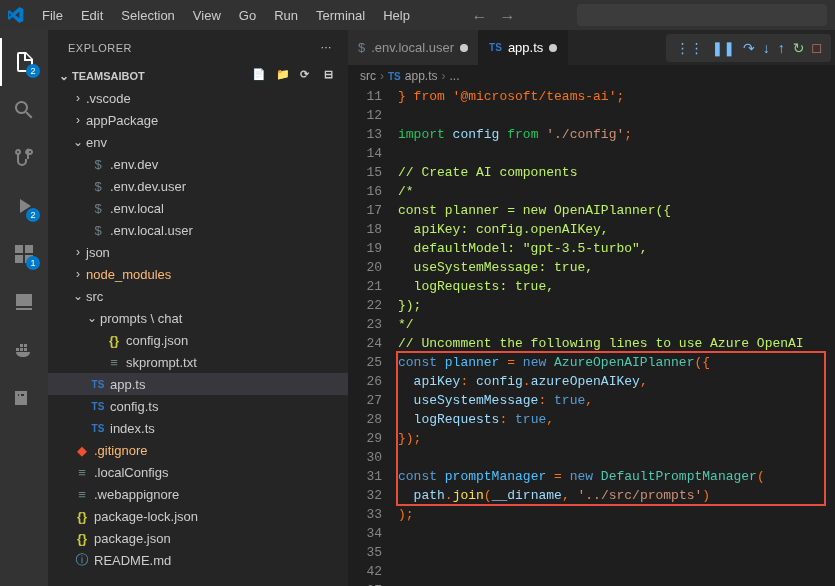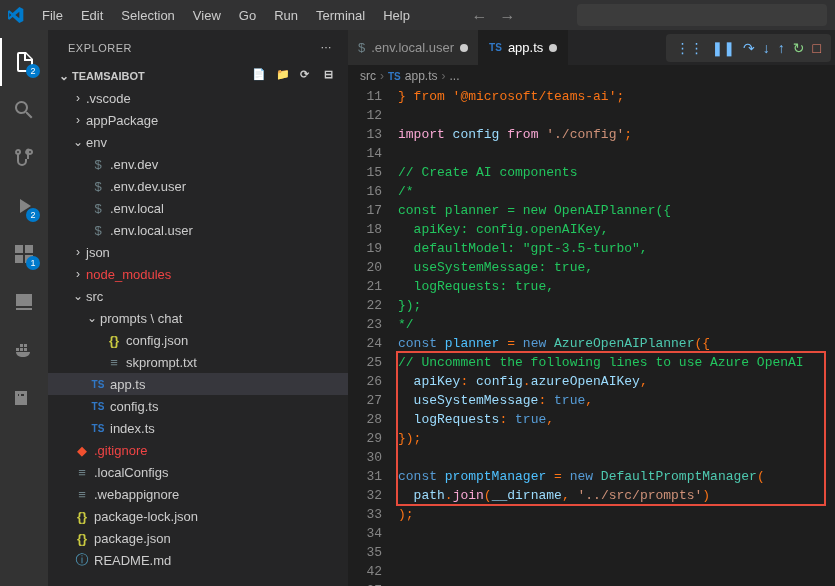--- a/index.html
+++ b/index.html
@@ -106,21 +106,21 @@
 }
 .tree-item.selected { background: #37373d; }
 .chev { width: 16px; text-align: center; color: #ccc; font-size: 12px; display: inline-block; }
 .file-icon { width: 20px; display: inline-flex; align-items: center; justify-content: center; margin-right: 2px; }
 .ico-ts { color: #3178c6; font-weight: bold; font-size: 10px; }
 .ico-json { color: #cbcb41; font-weight: bold; font-size: 13px; }
 .ico-dollar { color: #6d8086; font-size: 13px; }
 .ico-txt { color: #6d8086; }
 .ico-md { color: #519aba; }
 .ico-git { color: #f1502f; }
-.gray { color: #ef4444; }
+.gray { color: #fdba74; }
 
 .editor-area { flex: 1; display: flex; flex-direction: column; background: #1e1e1e; min-width: 0; }
 
 .tab-bar {
   height: 35px;
   background: #252526;
   display: flex;
   align-items: center;
 }
 .tab {
@@ -182,27 +182,27 @@
 .gutter div { height: 19px; }
 .code-lines { flex: 1; position: relative; }
 .line { height: 19px; white-space: pre; }
 
 .highlight-box {
   position: absolute;
   border: 2px solid #e74c3c;
   pointer-events: none;
 }
 
-.tok-kw { color: #f9a8d4; }
+.tok-kw { color: #22c55e; }
 .tok-var { color: #9cdcfe; }
 .tok-id { color: #4fc1ff; }
 .tok-type { color: #4ec9b0; }
 .tok-str { color: #ce9178; }
-.tok-cmt { color: #22c55e; }
-.tok-fn { color: #f9a8d4; }
+.tok-cmt { color: #bef264; }
+.tok-fn { color: #fde047; }
 .tok-kw2 { color: #569cd6; }
 .tok-p { color: #f97316; }
 
 svg { display: block; }
 </style>
 </head>
 <body>
 
 <div class="titlebar">
   <svg class="vscode-logo" viewBox="0 0 24 24">
@@ -447,22 +447,22 @@
         <div class="line"></div>
         <div class="line"><span class="tok-cmt">// Create AI components</span></div>
         <div class="line"><span class="tok-cmt">/*</span></div>
         <div class="line"><span class="tok-cmt">const planner = new OpenAIPlanner({</span></div>
         <div class="line"><span class="tok-cmt">  apiKey: config.openAIKey,</span></div>
         <div class="line"><span class="tok-cmt">  defaultModel: "gpt-3.5-turbo",</span></div>
         <div class="line"><span class="tok-cmt">  useSystemMessage: true,</span></div>
         <div class="line"><span class="tok-cmt">  logRequests: true,</span></div>
         <div class="line"><span class="tok-cmt">});</span></div>
         <div class="line"><span class="tok-cmt">*/</span></div>
+        <div class="line"><span class="tok-cmt">// Uncomment the following lines to use Azure OpenAI</span></div>
         <div class="line"><span class="tok-kw2">const </span><span class="tok-id">planner</span><span class="tok-p"> = </span><span class="tok-kw2">new </span><span class="tok-type">AzureOpenAIPlanner</span><span class="tok-p">({</span></div>
-        <div class="line"><span class="tok-cmt">// Uncomment the following lines to use Azure OpenAI</span></div>
         <div class="line"><span class="tok-var">  apiKey</span><span class="tok-p">: </span><span class="tok-var">config</span><span class="tok-p">.</span><span class="tok-var">azureOpenAIKey</span><span class="tok-p">,</span></div>
         <div class="line"><span class="tok-var">  useSystemMessage</span><span class="tok-p">: </span><span class="tok-kw2">true</span><span class="tok-p">,</span></div>
         <div class="line"><span class="tok-var">  logRequests</span><span class="tok-p">: </span><span class="tok-kw2">true</span><span class="tok-p">,</span></div>
         <div class="line"><span class="tok-p">});</span></div>
         <div class="line"></div>
         <div class="line"><span class="tok-kw2">const </span><span class="tok-id">promptManager</span><span class="tok-p"> = </span><span class="tok-kw2">new </span><span class="tok-type">DefaultPromptManager</span><span class="tok-p">(</span></div>
         <div class="line"><span class="tok-var">  path</span><span class="tok-p">.</span><span class="tok-fn">join</span><span class="tok-p">(</span><span class="tok-var">__dirname</span><span class="tok-p">, </span><span class="tok-str">'../src/prompts'</span><span class="tok-p">)</span></div>
         <div class="line"><span class="tok-p">);</span></div>
         <div class="line"></div>
       </div>

